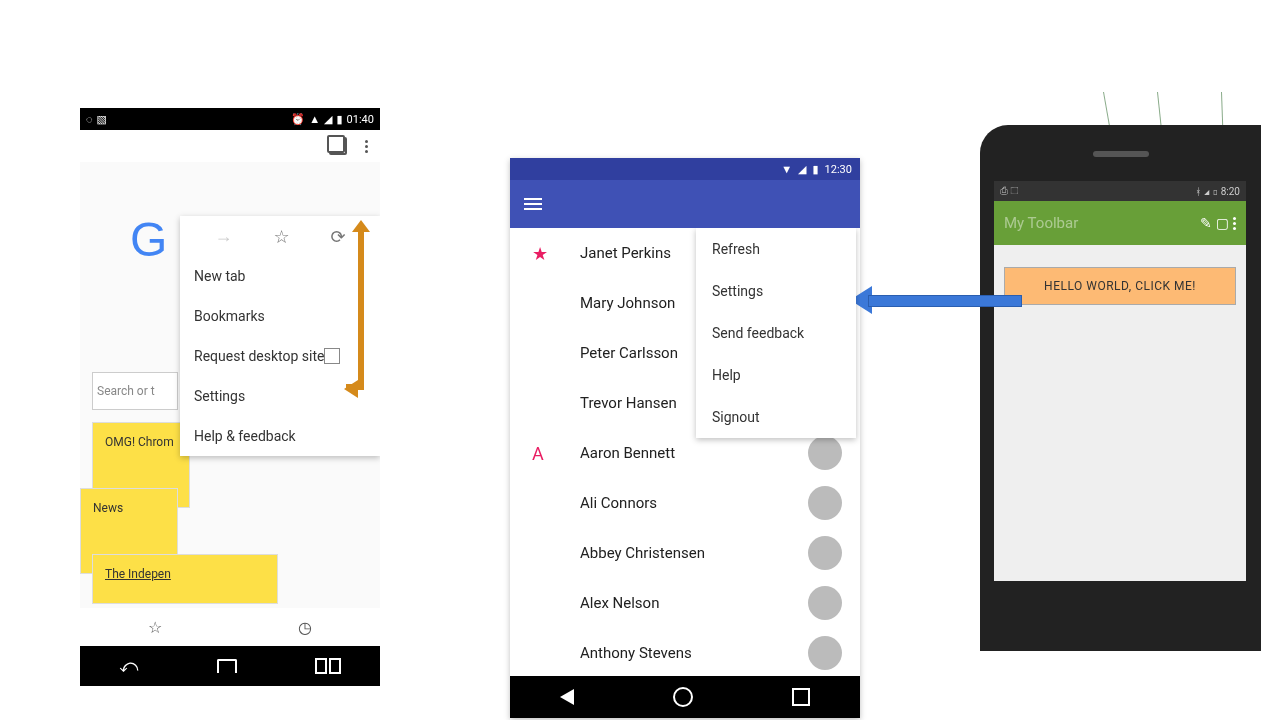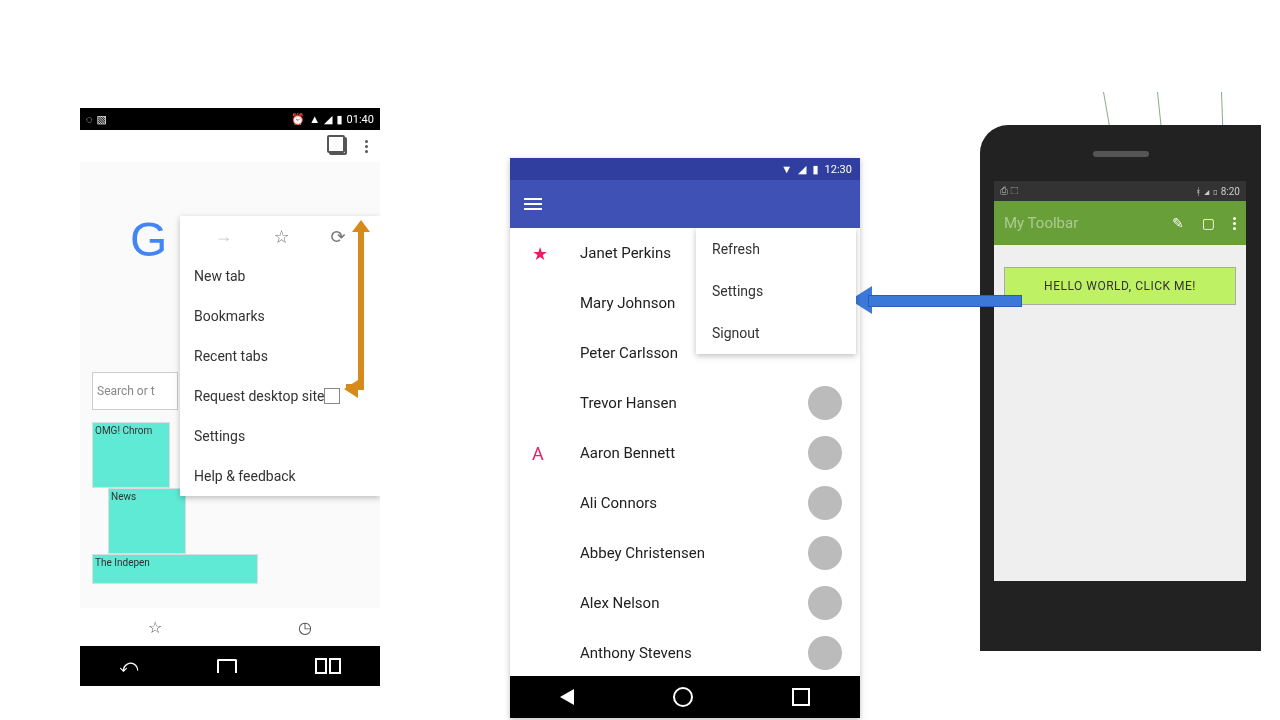--- a/index.html
+++ b/index.html
@@ -16,21 +16,21 @@
 
   
   #p1{left:80px;top:108px;width:300px;height:540px;background:#fff;}
   #p1 .toolbar{height:32px;display:flex;justify-content:flex-end;align-items:center;gap:18px;padding-right:12px;background:#fff;}
   #p1 .tabicon{width:14px;height:14px;border:2px solid #555;border-radius:2px;position:relative;}
   #p1 .tabicon::before{content:"";position:absolute;left:-4px;top:-4px;width:14px;height:14px;border:2px solid #555;border-radius:2px;background:#fff;}
   #p1 .dots span{display:block;width:3px;height:3px;background:#555;border-radius:50%;margin:2px 0;}
   #p1 .body{position:relative;height:446px;background:#fafafa;overflow:hidden;}
   #p1 .glogo{font-family:"Product Sans",Arial,sans-serif;font-size:48px;color:#4285F4;position:absolute;left:50px;top:50px;}
   #p1 .search{position:absolute;left:12px;top:210px;width:80px;height:36px;border:1px solid #ccc;background:#fff;font-size:12px;color:#888;display:flex;align-items:center;padding-left:4px;overflow:hidden;white-space:nowrap;}
-  #p1 .thumb{position:absolute;width:72px;height:60px;background:#5eead4;border:1px solid #ddd;font-size:10px;padding:2px;overflow:hidden;}
+  #p1 .thumb{position:absolute;width:72px;height:60px;background:#fde047;border:1px solid #ddd;font-size:12px;padding:12px;overflow:hidden;}
   #p1 .menu{position:absolute;right:0;top:54px;width:200px;background:#fff;}
   #p1 .menu .row{height:40px;display:flex;align-items:center;padding:0 14px;font-size:14px;color:#333;justify-content:flex-start;}
   #p1 .menu .iconsrow{justify-content:space-around;color:#777;font-size:18px;}
   #p1 .bottombar{height:38px;display:flex;justify-content:space-around;align-items:center;color:#555;font-size:16px;}
   #p1 .arrowline{position:absolute;right:16px;top:68px;width:6px;height:160px;background:#d58a1b;}
   #p1 .arrowhead-up{position:absolute;right:10px;top:58px;width:0;height:0;border-left:9px solid transparent;border-right:9px solid transparent;border-bottom:12px solid #d58a1b;}
   #p1 .arrowhead-left{position:absolute;right:22px;top:218px;width:0;height:0;border-top:9px solid transparent;border-bottom:9px solid transparent;border-right:14px solid #d58a1b;}
   #p1 .arrowelbow{position:absolute;right:16px;top:222px;width:18px;height:6px;background:#d58a1b;}
 
   
@@ -45,25 +45,25 @@
   #p2 .popup{position:absolute;right:4px;top:0px;width:160px;background:#fff;z-index:5;}
   #p2 .popup div{height:42px;display:flex;align-items:center;padding-left:16px;font-size:14px;color:#333;}
   #p2 .nav2{height:42px;background:#000;display:flex;justify-content:space-around;align-items:center;}
 
   
   #p3{right:0;top:125px;width:300px;height:470px;}
   #p3 .frame{width:267px;height:470px;background:#222;border-radius:28px 0 0 0;padding:56px 0 0 14px;position:relative;overflow:hidden;}
   #p3 .speaker{position:absolute;top:26px;left:50%;transform:translateX(-50%);width:56px;height:6px;background:#555;border-radius:3px;}
   #p3 .screen{width:252px;height:400px;background:#efefef;}
   #p3 .status3{height:20px;background:#333;color:#ccc;font-size:10px;display:flex;justify-content:space-between;align-items:center;padding:0 6px;}
-  #p3 .tbar{height:44px;background:#689F38;position:relative;display:flex;align-items:center;justify-content:flex-end;gap:18px;padding-right:10px;}
+  #p3 .tbar{height:44px;background:#689F38;position:relative;display:flex;align-items:center;justify-content:flex-end;gap:4px;padding-right:10px;}
   #p3 .tbartext{position:absolute;left:10px;font-size:15px;color:rgba(255,255,255,0.45);white-space:nowrap;overflow:hidden;width:120px;}
   #p3 .ticon{color:#fff;font-size:14px;}
   #p3 .ticon.dots span{display:block;width:3px;height:3px;background:#fff;border-radius:50%;margin:2px 0;}
-  #p3 .btn{margin:22px 10px;height:36px;background:#bef264;border:1px solid #aaa;display:flex;align-items:center;justify-content:center;font-size:12px;letter-spacing:0.5px;color:#333;}
+  #p3 .btn{margin:22px 10px;height:36px;background:#fdba74;border:1px solid #aaa;display:flex;align-items:center;justify-content:center;font-size:12px;letter-spacing:0.5px;color:#333;}
   
   .toplabels{position:absolute;right:28px;top:64px;display:flex;gap:28px;font-size:18px;color:#333;}
   .lblline{position:absolute;width:1px;background:#8a8;}
   #ll1{right:176px;top:92px;height:198px;transform:rotate(-10deg);transform-origin:top;}
   #ll2{right:122px;top:92px;height:198px;transform:rotate(-6deg);transform-origin:top;}
   #ll3{right:58px;top:92px;height:198px;transform:rotate(-2deg);transform-origin:top;}
 
   
   #bluearrow{position:absolute;left:850px;top:290px;width:170px;height:20px;}
   #bluearrow .shaft{position:absolute;left:18px;top:5px;width:152px;height:10px;background:#3b78d8;border:1px solid #2a5eb0;}
@@ -93,37 +93,34 @@
       <span class="dots">
           <span></span>
           <span></span>
           <span></span>
         </span>
     </div>
     <div class="body">
       <div class="glogo">G</div>
       <div class="search">Search or t</div>
       <div class="thumb" style="left:12px;top:260px;">OMG! Chrom</div>
-      <div class="thumb" style="left:28px;top:326px;">News</div>
-      <div class="thumb" style="left:12px;top:392px;width:160px;height:24px;">The Indepen</div>
+      <div class="thumb" style="left:0;top:326px;">News</div>
+      <div class="thumb" style="left:12px;top:392px;width:160px;height:24px;text-decoration:underline;">The Indepen</div>
 
       <div class="menu shadow">
         <div class="row iconsrow">
           <span style="color:#ccc">→</span>
           <span>☆</span>
           <span>⟳</span>
         </div>
         <div class="row">
             <span>New tab</span>
           </div>
         <div class="row">
             <span>Bookmarks</span>
-          </div>
-        <div class="row">
-            <span>Recent tabs</span>
           </div>
         <div class="row">
           <span>Request desktop site</span>
           <span style="width:14px;height:14px;border:1px solid #888;"></span>
         </div>
         <div class="row">
             <span>Settings</span>
           </div>
         <div class="row">
             <span>Help &amp; feedback</span>
@@ -161,20 +158,22 @@
           <span></span>
           <span></span>
           <span></span>
         </div>
     </div>
     <div class="list">
 
       <div class="popup shadow">
         <div>Refresh</div>
         <div>Settings</div>
+        <div>Send feedback</div>
+        <div>Help</div>
         <div>Signout</div>
       </div>
       <div class="item">
           <span class="badge">★</span>
           <span>Janet Perkins</span>
         </div>
       <div class="item">
           <span>Mary Johnson</span>
         </div>
       <div class="item">

